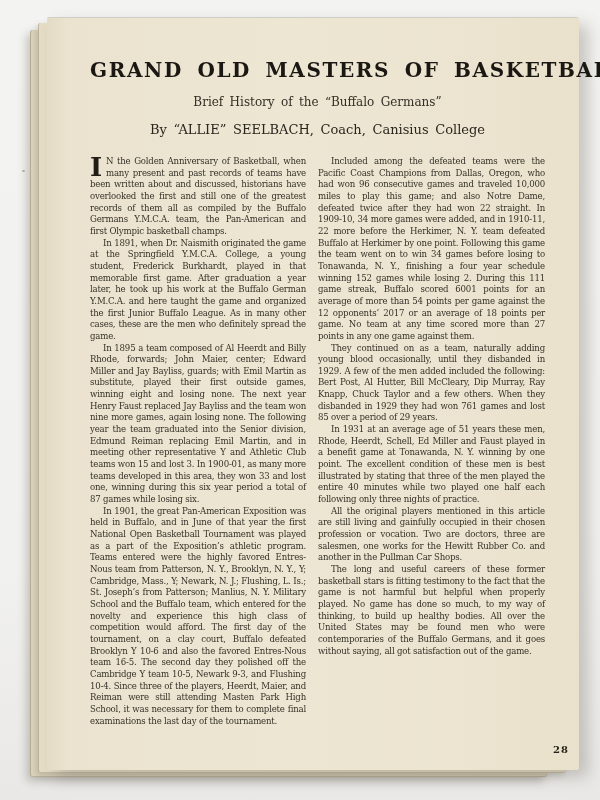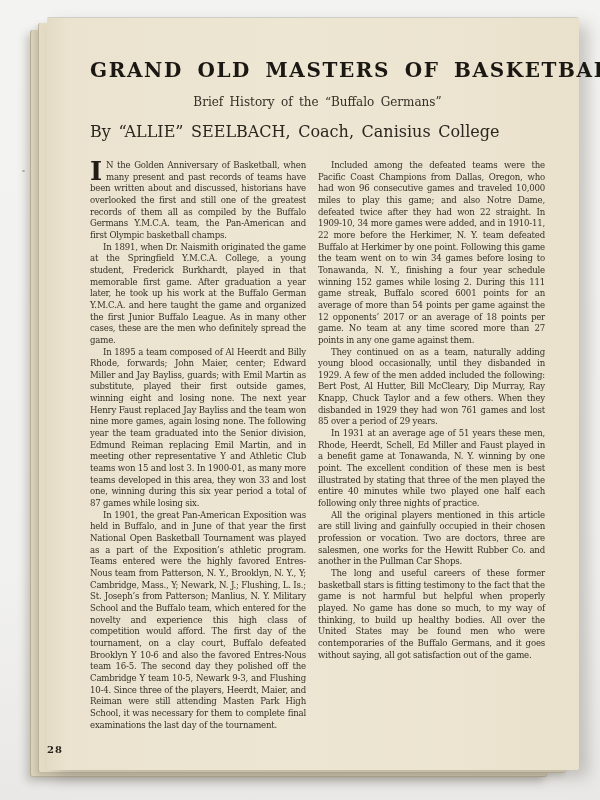--- a/index.html
+++ b/index.html
@@ -59,22 +59,22 @@
   }
   .subtitle {
     margin-top: 13px;
     text-align: center;
     font-size: 12px;
     word-spacing: 2.5px;
     color: #332f26;
   }
   .byline {
     margin-top: 13px;
-    text-align: left;
-    font-size: 16px;
+    text-align: center;
+    font-size: 13px;
     word-spacing: 2.5px;
     color: #2a261f;
   }
   .columns {
     display: flex;
     gap: 12px;
     margin-top: 19px;
   }
   .col {
     font-size: 8.6px;
@@ -92,21 +92,21 @@
     font-weight: 700;
     font-size: 26px;
     line-height: 21px;
     padding: 1px 4px 0 0;
     color: #211d16;
   }
   .pageno {
     position: absolute;
     left: 0; right: 10px;
     bottom: 15px;
-    text-align: left;
+    text-align: right;
     font-size: 10px;
     font-weight: 700;
     letter-spacing: 1px;
     color: #26221b;
   }
   .speck {
     position: absolute;
     left: 22px; top: 170px;
     width: 3px; height: 2px;
     background: #b9b2a2;

